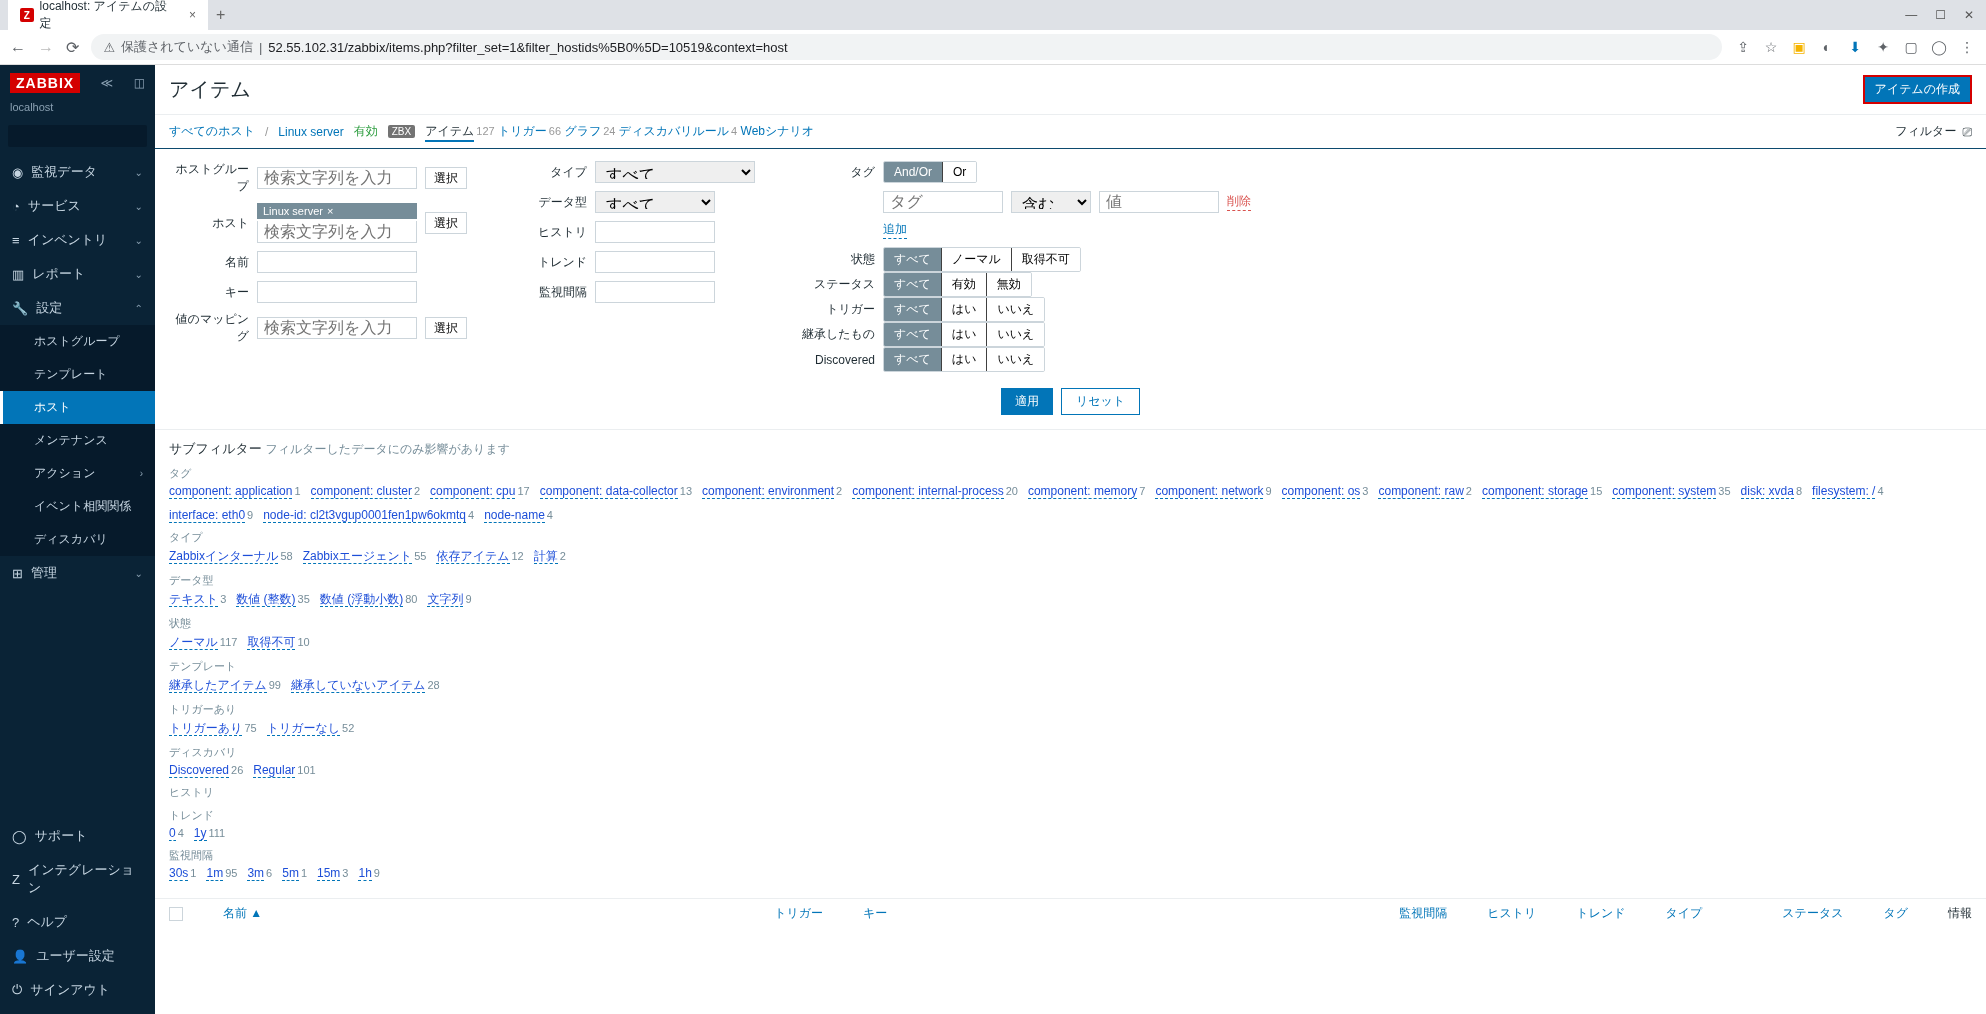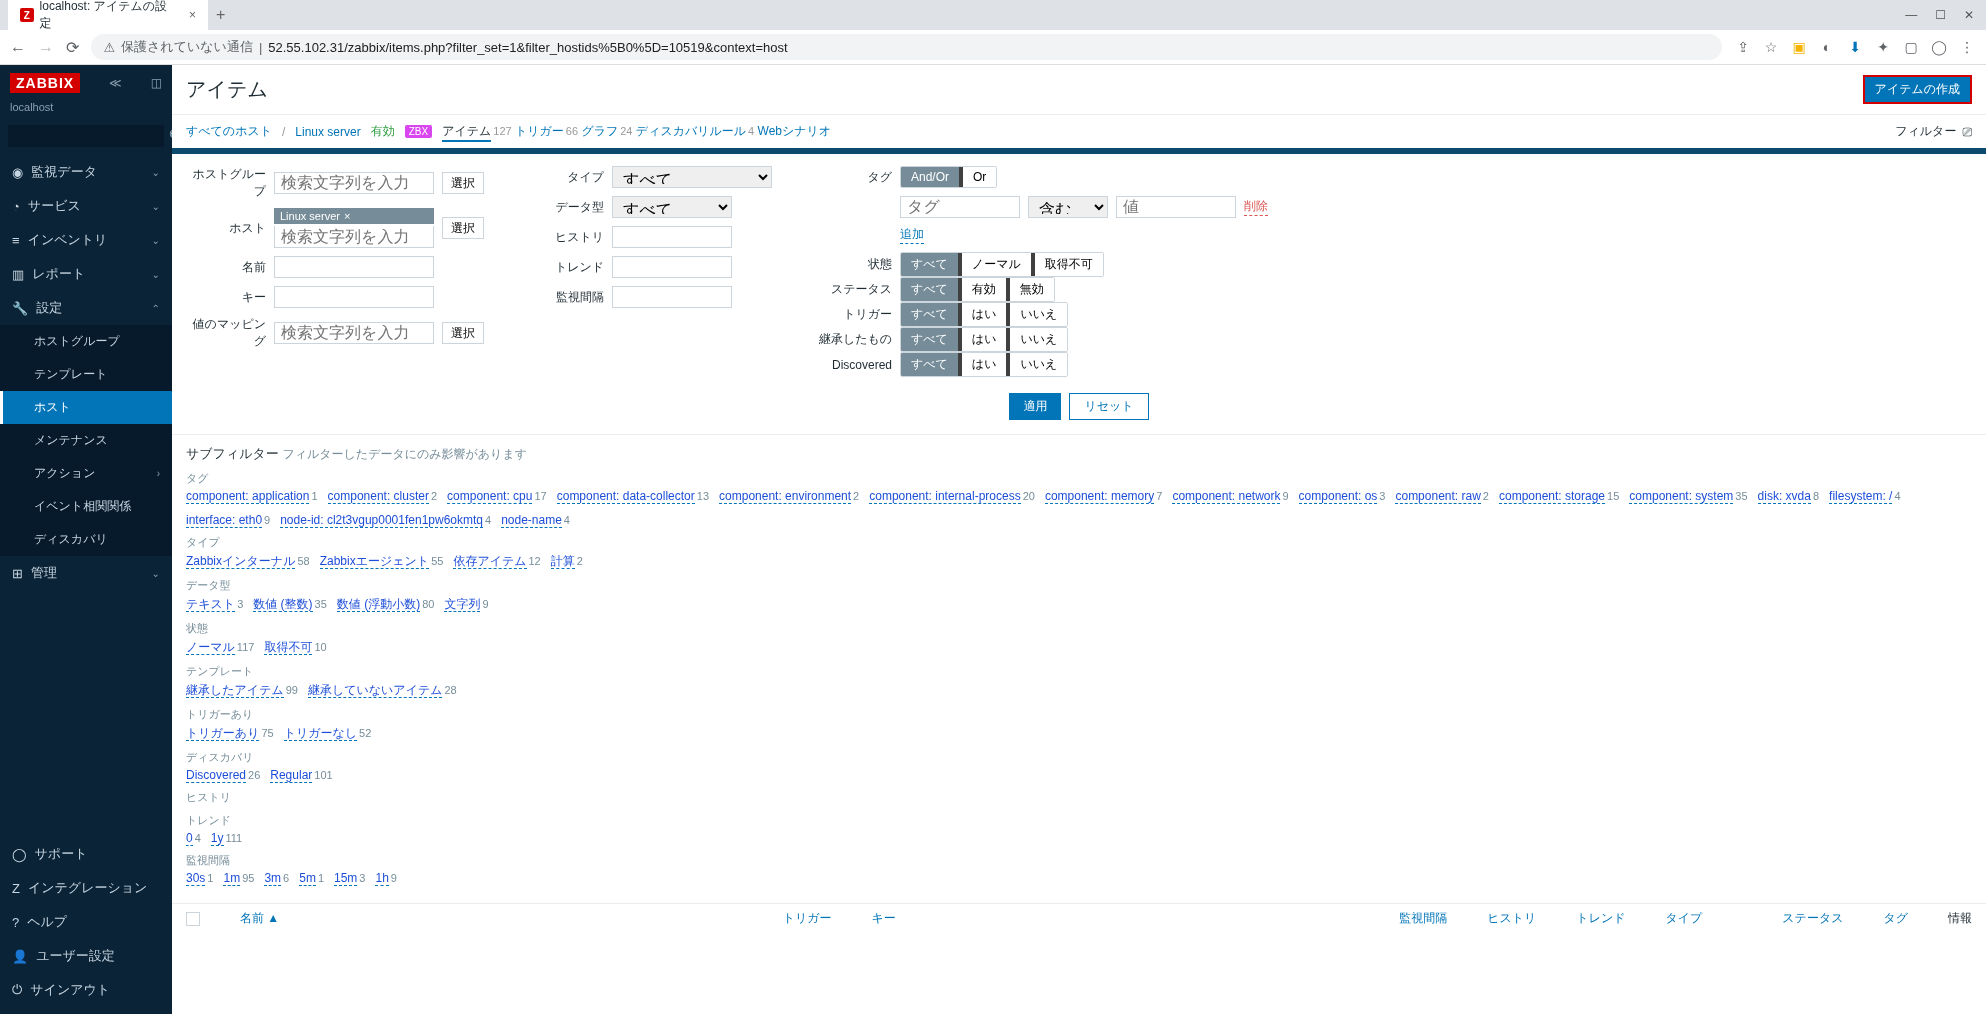--- a/index.html
+++ b/index.html
@@ -17,21 +17,21 @@
 .addr-bar { display: flex; align-items: center; height: 34px; padding: 0 10px; gap: 12px; }
 .nav-btn { color: #5f6368; font-size: 16px; cursor: pointer; }
 .nav-btn.disabled { color: #bbb; }
 .url-area { flex: 1; display: flex; align-items: center; gap: 6px; background: #f1f3f4; border-radius: 16px; padding: 4px 12px; font-size: 13px; color: #5f6368; }
 .url-text { color: #202124; }
 .ext-icons { display: flex; gap: 10px; align-items: center; color: #5f6368; }
 .ext-icons .ic { width: 18px; height: 18px; display: flex; align-items: center; justify-content: center; font-size: 14px; }
 
 
 .app { display: flex; min-height: calc(100vh - 64px); }
-.sidebar { width: 172px; background: #0a2336; color: #fff; display: flex; flex-direction: column; flex-shrink: 0; }
+.sidebar { width: 155px; background: #0a2336; color: #fff; display: flex; flex-direction: column; flex-shrink: 0; }
 .logo-row { display: flex; align-items: center; padding: 8px 10px; gap: 8px; }
 .logo { background: #d40000; color: #fff; font-weight: bold; padding: 2px 6px; font-size: 14px; letter-spacing: 1px; }
 .collapse-ic { color: #8aa0b2; font-size: 12px; cursor: pointer; margin-left: auto; }
 .server-label { padding: 0 10px 8px; color: #8aa0b2; font-size: 11px; }
 .search-box { margin: 4px 8px 8px; background: #061a2b; border-radius: 2px; display: flex; align-items: center; padding: 4px 6px; }
 .search-box input { flex: 1; background: transparent; border: none; color: #fff; font-size: 12px; outline: none; }
 .search-ic { color: #8aa0b2; }
 .nav { flex: 1; }
 .nav-item { display: flex; align-items: center; gap: 8px; padding: 8px 12px; color: #c6d5e1; cursor: pointer; font-size: 13px; }
 .nav-item .chev { margin-left: auto; font-size: 10px; color: #8aa0b2; }
@@ -39,43 +39,43 @@
 .nav-sub .nav-item { padding-left: 34px; font-size: 12px; }
 .nav-sub .nav-item.active { background: #0275b8; color: #fff; border-left: 3px solid #fff; padding-left: 31px; }
 .nav-bottom { margin-top: auto; padding-bottom: 8px; }
 
 
 .main { flex: 1; background: #fff; overflow-x: auto; }
 .page-head { display: flex; align-items: center; padding: 10px 14px; border-bottom: 1px solid #ebeef0; }
 .page-title { font-size: 20px; color: #1f2c33; }
 .btn-create { margin-left: auto; background: #0275b8; color: #fff; border: 2px solid #d40000; padding: 4px 10px; font-size: 12px; cursor: pointer; }
 
-.subnav { display: flex; align-items: center; gap: 10px; padding: 8px 14px; border-bottom: 6px solid #0c4a6e; font-size: 12px; flex-wrap: wrap; }
+.subnav { display: flex; align-items: center; gap: 10px; padding: 8px 14px; border-bottom: 1px solid #0c4a6e; font-size: 12px; flex-wrap: wrap; }
 .subnav a { color: #0275b8; text-decoration: none; cursor: pointer; }
 .subnav .sep { color: #999; }
 .subnav .enabled { color: #2f9e41; }
-.subnav .zbx { background: #d946ef; color: #fff; padding: 1px 4px; font-size: 10px; border-radius: 2px; }
+.subnav .zbx { background: #737373; color: #fff; padding: 1px 4px; font-size: 10px; border-radius: 2px; }
 .subnav .active-tab { color: #1f2c33; border-bottom: 2px solid #0275b8; padding-bottom: 2px; }
 .subnav .cnt { color: #999; font-size: 11px; margin-left: 2px; }
 .filter-toggle { margin-left: auto; display: flex; align-items: center; gap: 6px; color: #1f2c33; cursor: pointer; }
 
 
 .filter-form { display: flex; gap: 40px; padding: 12px 14px 8px; flex-wrap: wrap; background: #fff; }
 .filter-col { display: flex; flex-direction: column; gap: 8px; }
 .form-row { display: flex; align-items: center; gap: 8px; }
 .form-row label { width: 80px; text-align: right; color: #1f2c33; font-size: 12px; }
 .form-row input[type=text], .form-row select { border: 1px solid #ccd5db; padding: 3px 6px; font-size: 16px; height: 22px; }
 .w160 { width: 160px; }
 .w120 { width: 120px; }
 .w80 { width: 80px; }
 .btn-sel { border: 1px solid #ccd5db; background: #fff; padding: 2px 8px; font-size: 12px; cursor: pointer; height: 22px; }
 .tag-chip { background: #768d99; color: #fff; padding: 2px 6px; font-size: 11px; display: inline-flex; align-items: center; gap: 4px; }
 .tag-chip .x { cursor: pointer; }
 .seg { display: inline-flex; border: 1px solid #ccd5db; border-radius: 2px; overflow: hidden; }
-.seg button { border: none; background: #fff; padding: 3px 10px; font-size: 12px; cursor: pointer; border-right: 4px solid #404040; }
+.seg button { border: none; background: #fff; padding: 3px 10px; font-size: 12px; cursor: pointer; border-right: 1px solid #404040; }
 .seg button:last-child { border-right: none; }
 .seg button.on { background: #768d99; color: #fff; }
 .link-sm { color: #0275b8; cursor: pointer; border-bottom: 1px dashed #0275b8; font-size: 12px; }
 .del-link { color: #d9534f; cursor: pointer; font-size: 12px; border-bottom: 1px dashed #d9534f; }
 
 .filter-actions { display: flex; justify-content: center; gap: 8px; padding: 8px 0 14px; border-bottom: 1px solid #ebeef0; }
 .btn-primary { background: #0275b8; color: #fff; border: none; padding: 4px 14px; font-size: 12px; cursor: pointer; }
 .btn-outline { background: #fff; color: #0275b8; border: 1px solid #0275b8; padding: 4px 14px; font-size: 12px; cursor: pointer; }
 
 

